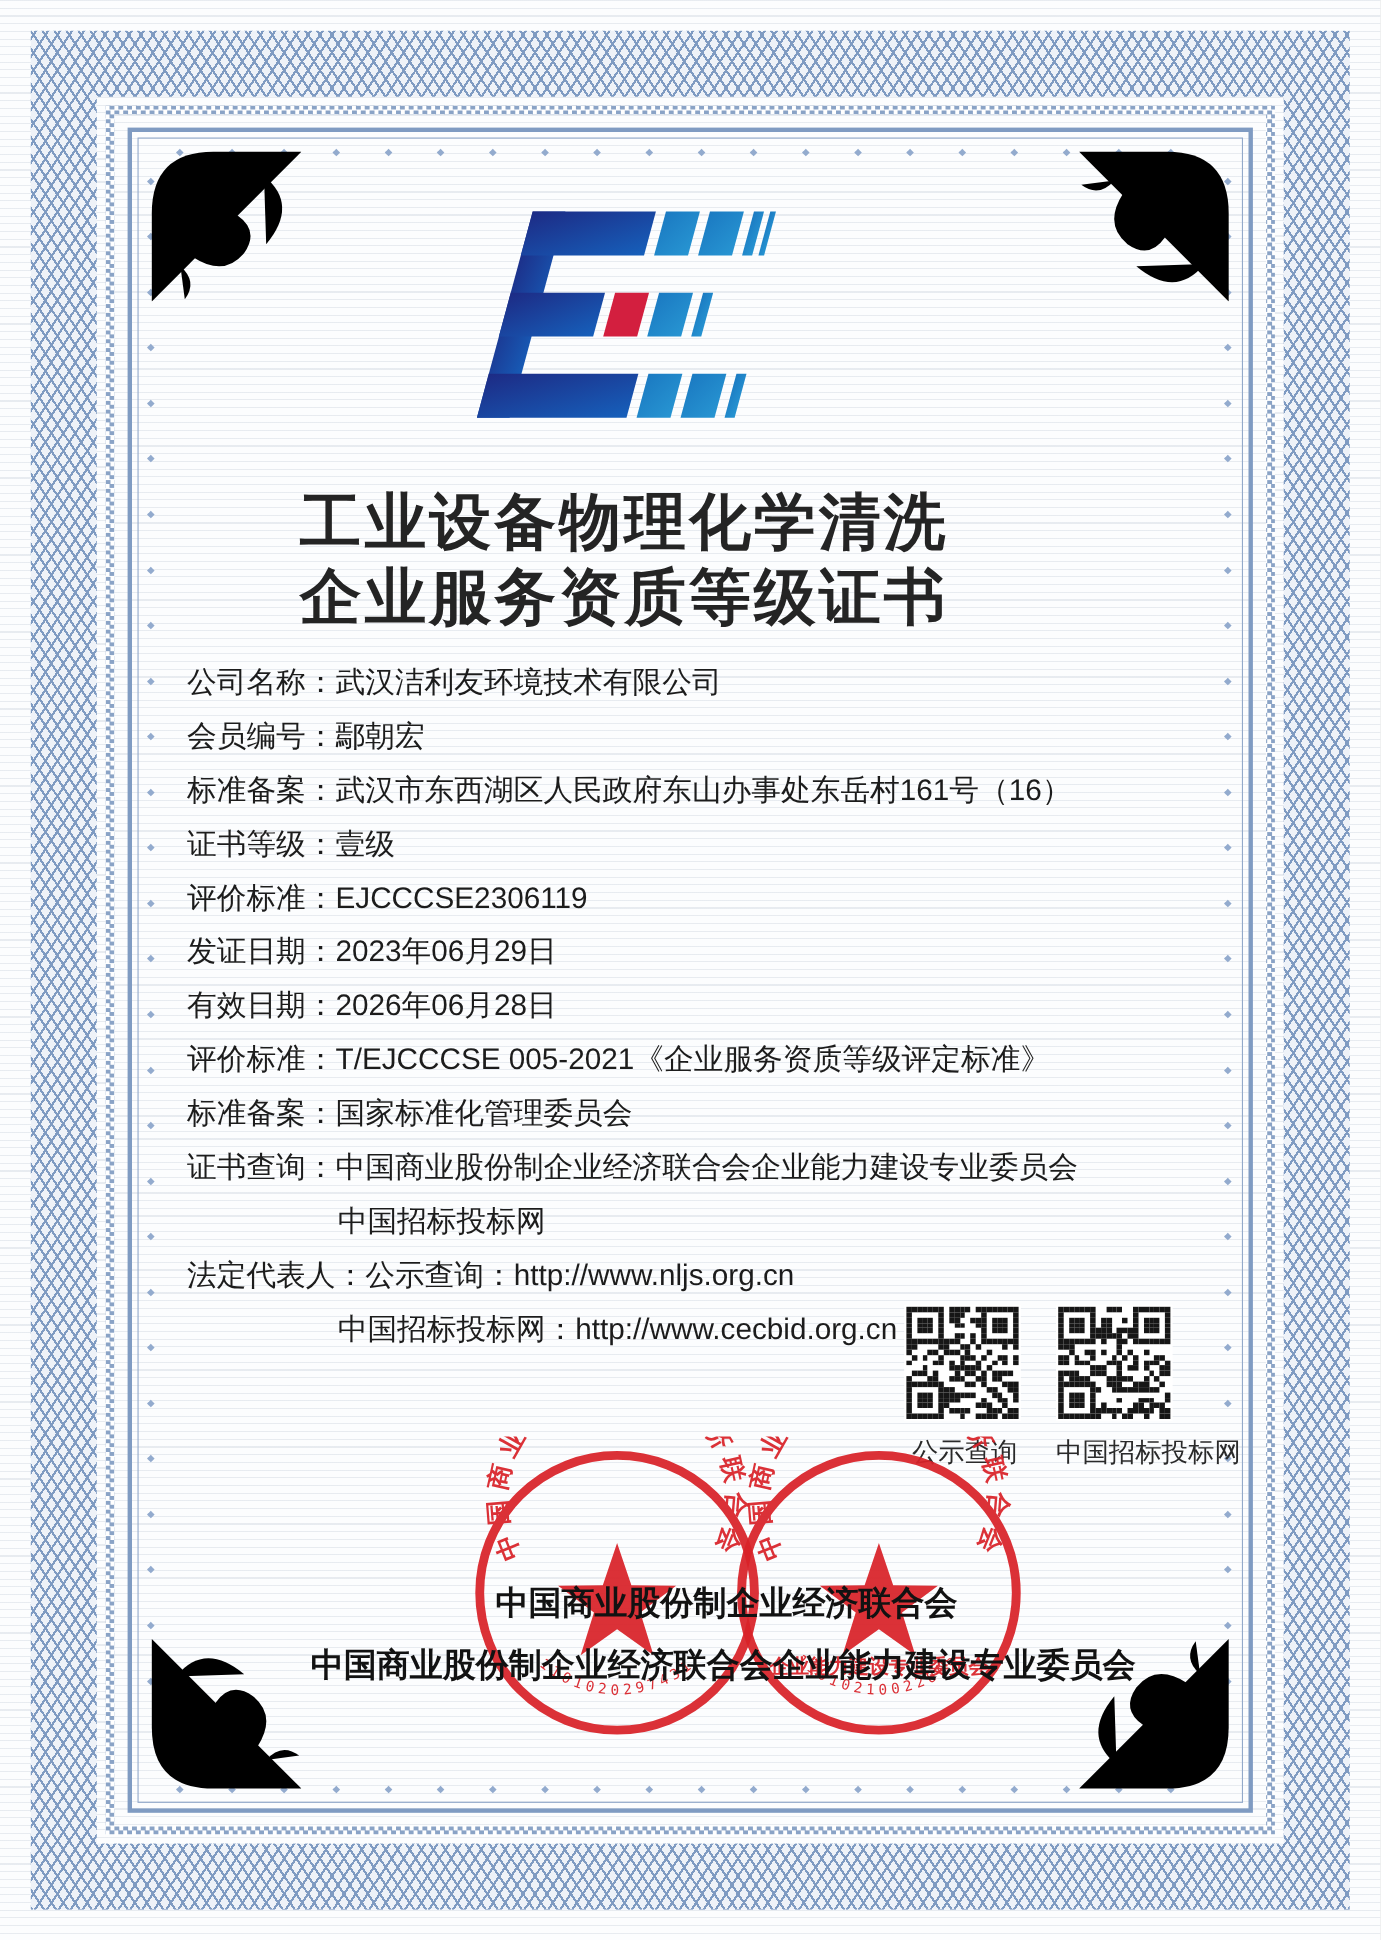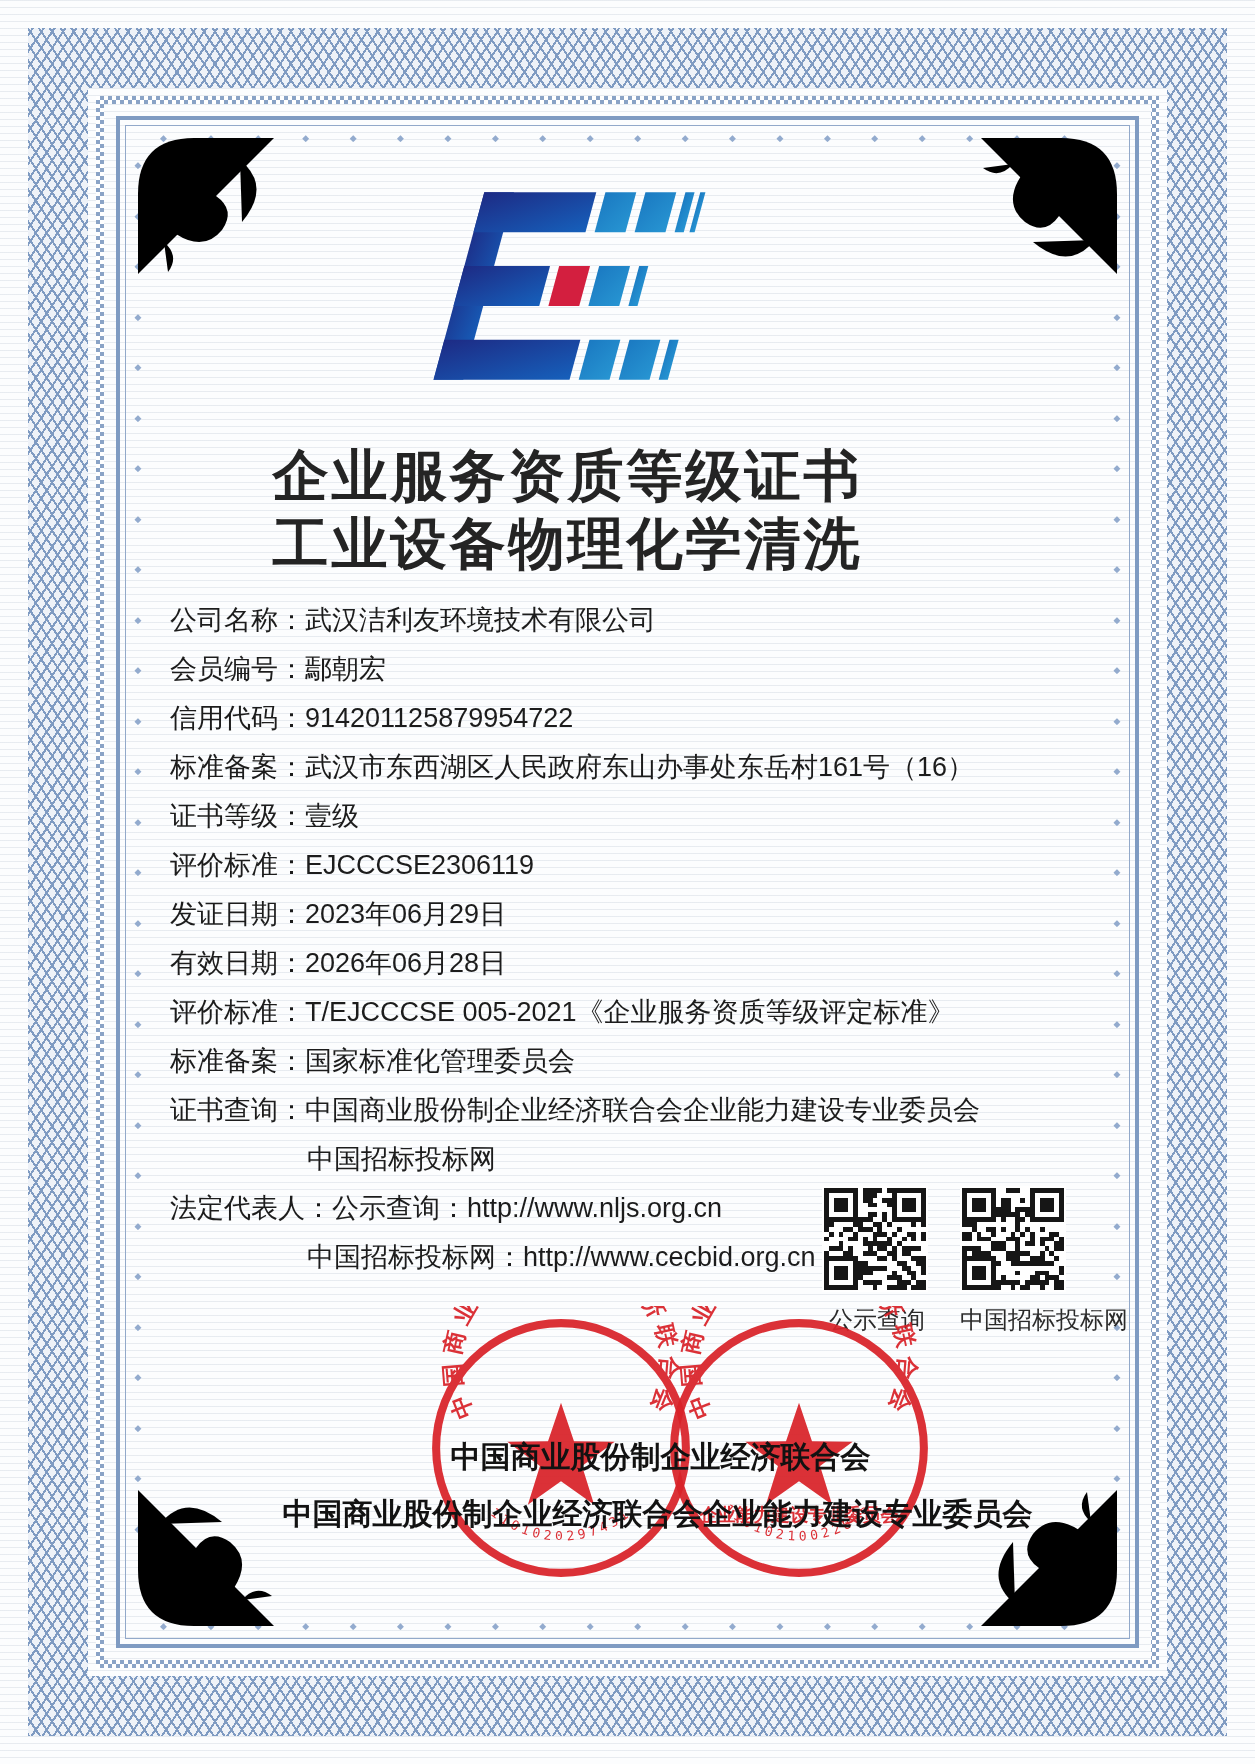--- a/index.html
+++ b/index.html
@@ -157,36 +157,32 @@
         <rect x="236" y="96" width="54" height="52" fill="url(#gB)"></rect>
         <rect x="306" y="96" width="16" height="52" fill="url(#gB)"></rect>
         <rect x="254" y="192" width="54" height="52" fill="url(#gB)"></rect>
         <rect x="324" y="192" width="54" height="52" fill="url(#gB)"></rect>
         <rect x="394" y="192" width="16" height="52" fill="url(#gB)"></rect>
       </g>
     </svg>
 
 
     <div class="title">
+      <div>工业设备物理化学清洗</div>
       <div>企业服务资质等级证书</div>
-      <div>工业设备物理化学清洗</div>
     </div>
 
     <div class="fields">
       <div class="frow">
           <span class="flabel">公司名称：</span>
           <span class="fvalue">武汉洁利友环境技术有限公司</span>
         </div>
       <div class="frow">
           <span class="flabel">会员编号：</span>
           <span class="fvalue">鄢朝宏</span>
-        </div>
-      <div class="frow">
-          <span class="flabel">信用代码：</span>
-          <span class="fvalue">914201125879954722</span>
         </div>
       <div class="frow">
           <span class="flabel">标准备案：</span>
           <span class="fvalue">武汉市东西湖区人民政府东山办事处东岳村161号（16）</span>
         </div>
       <div class="frow">
           <span class="flabel">证书等级：</span>
           <span class="fvalue">壹级</span>
         </div>
       <div class="frow">

